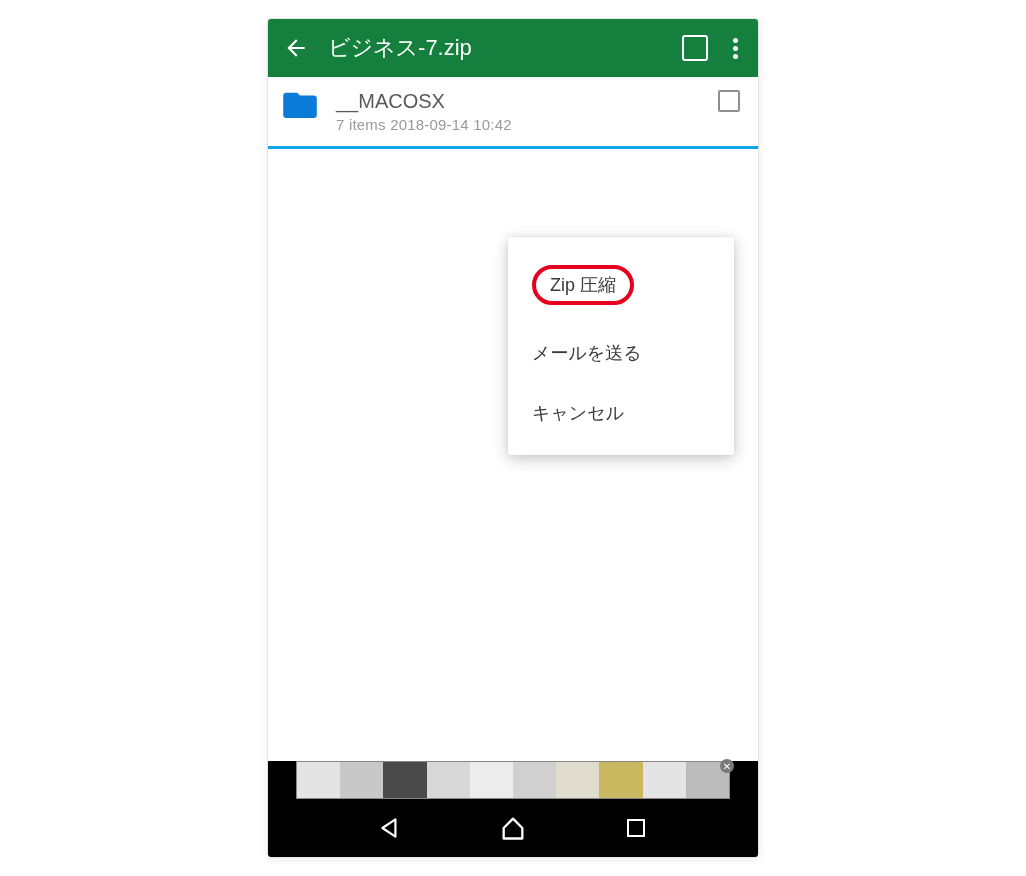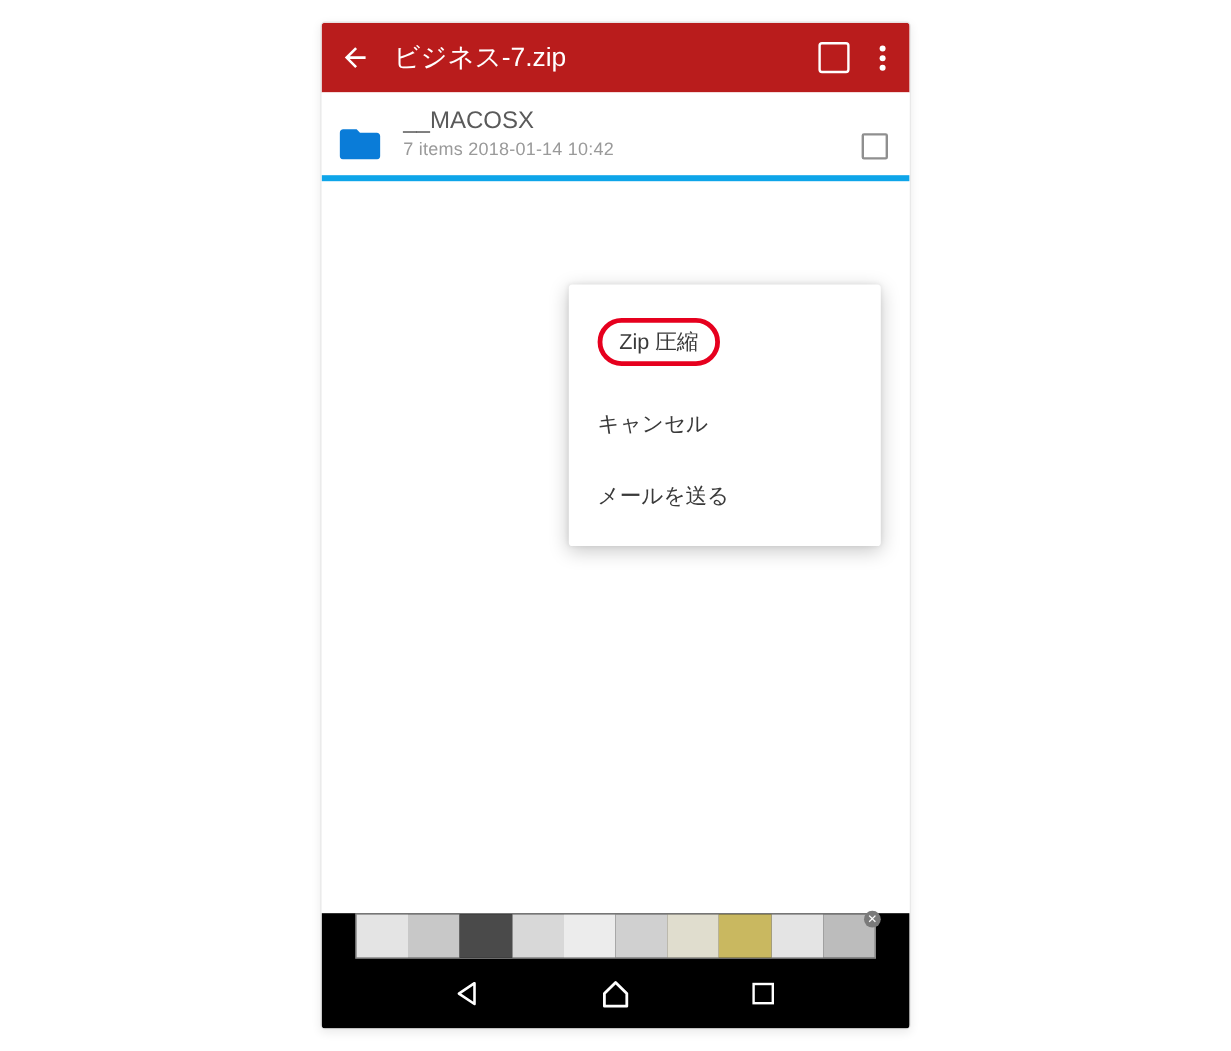--- a/index.html
+++ b/index.html
@@ -26,21 +26,21 @@
     }
     .content-area {
       flex: 1;
       background: #fff;
       position: relative;
       display: flex;
       flex-direction: column;
     }
     .app-bar {
       height: 58px;
-      background: #b91c1c;
+      background: #15803d;
       display: flex;
       align-items: center;
       padding: 0 14px;
       color: #fff;
     }
     .app-bar .back-btn {
       width: 28px;
       height: 28px;
       display: flex;
       align-items: center;
@@ -68,42 +68,42 @@
       align-items: center;
       gap: 3px;
       cursor: pointer;
     }
     .app-bar .more-btn span {
       width: 5px; height: 5px; border-radius: 50%; background: #fff;
     }
     .file-list { flex: 1; background: #fff; }
     .file-row {
       display: flex;
-      align-items: flex-end;
+      align-items: flex-start;
       padding: 13px 18px 13px 14px;
-      border-bottom: 5px solid #0ea5e9;
+      border-bottom: 3px solid #0ea5e9;
     }
     .folder-icon {
       width: 36px; height: 28px;
       margin-right: 18px;
     }
     .file-info { flex: 1; }
     .file-name { font-size: 20px; color: #5a5a5a; margin-bottom: 3px; }
     .file-meta { font-size: 15px; color: #9a9a9a; letter-spacing: 0.2px; }
     .row-checkbox {
       width: 22px; height: 22px;
       border: 2px solid #8f8f8f;
       border-radius: 2px;
       cursor: pointer;
     }
     .context-menu {
       position: absolute;
       top: 218px;
       right: 24px;
-      width: 260px;
+      width: 226px;
       background: #fff;
       border-radius: 3px;
       box-shadow: 0 4px 16px rgba(0,0,0,0.22), 0 0 4px rgba(0,0,0,0.08);
       padding: 10px 0 12px;
     }
     .menu-item {
       padding: 18px 24px;
       font-size: 18px;
       color: #3a3a3a;
       cursor: pointer;
@@ -180,39 +180,39 @@
     <div class="file-list">
       <div class="file-row">
         <svg class="folder-icon" viewBox="0 0 24 20">
             <path d="M10 2H2C0.9 2 0 2.9 0 4v14c0 1.1 0.9 2 2 2h20c1.1 0 2-0.9 2-2V6c0-1.1-0.9-2-2-2H12l-2-2z" fill="#0a7cd8"></path>
           </svg>
         <div class="file-info">
           <div class="file-name">__MACOSX</div>
           <div class="file-meta">
             <span>7 items</span>
             <span> </span>
-            <span>2018-01-14 10:42</span>
+            <span>2018-09-14 10:42</span>
           </div>
         </div>
         <div class="row-checkbox"></div>
       </div>
 
     </div>
 
     <div class="context-menu">
       <div class="menu-item">
         <span class="highlight-oval">
           <span>Zip 圧縮</span>
         </span>
       </div>
       <div class="menu-item">
+        <span>メールを送る</span>
+      </div>
+      <div class="menu-item">
         <span>キャンセル</span>
-      </div>
-      <div class="menu-item">
-        <span>メールを送る</span>
       </div>
     </div>
   </div>
 
   <div class="nav-bar">
     <div class="ad-strip">
       <div style="background:#e4e4e4"></div>
       <div style="background:#c8c8c8"></div>
       <div style="background:#4a4a4a"></div>
       <div style="background:#d8d8d8"></div>

